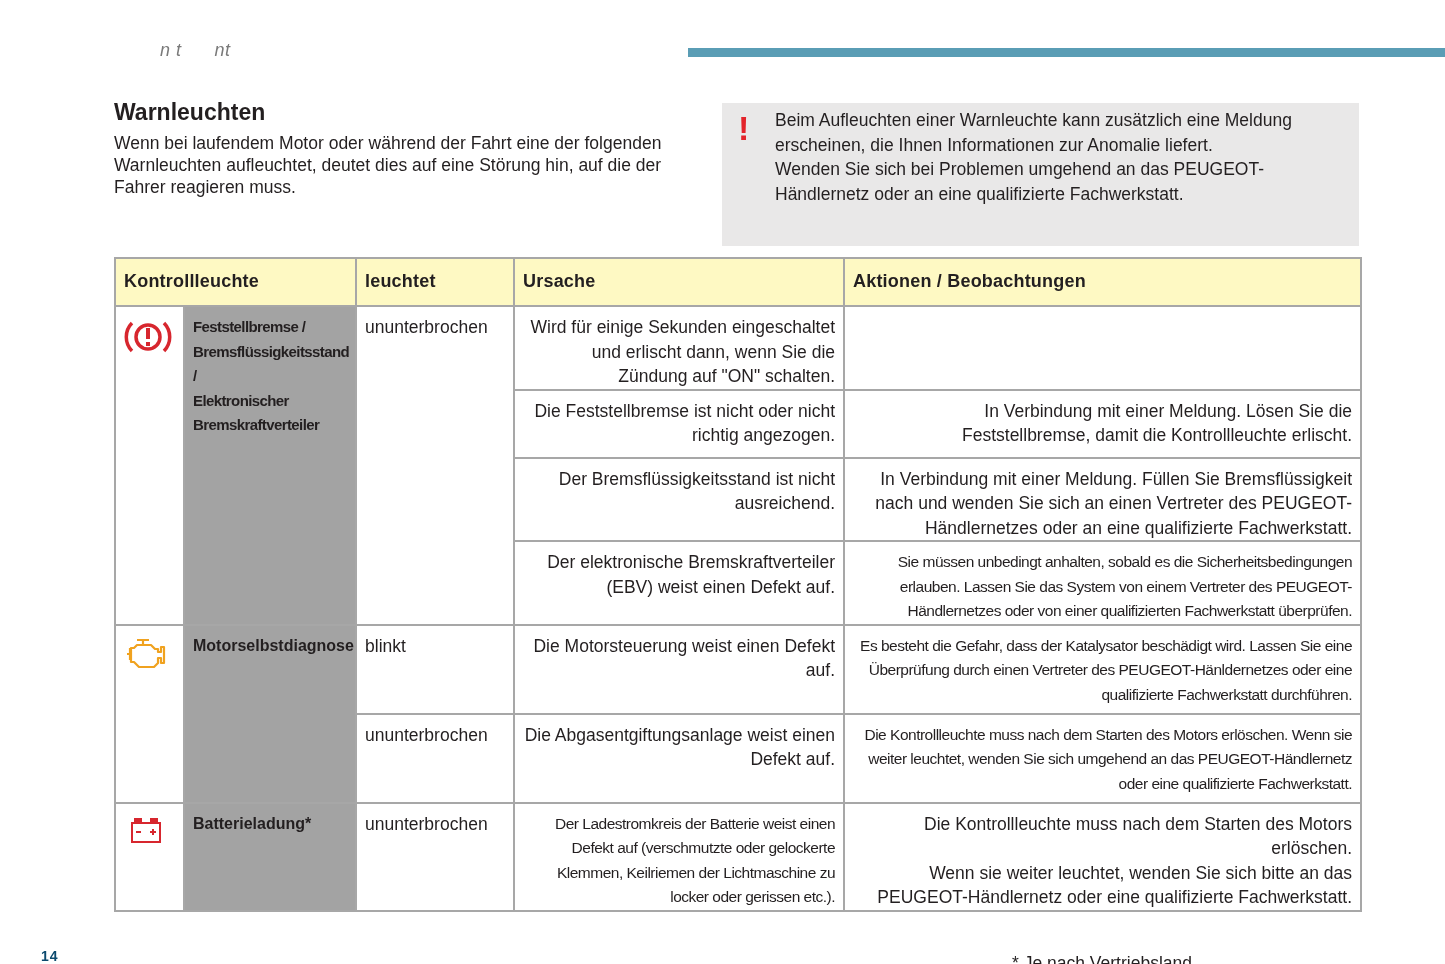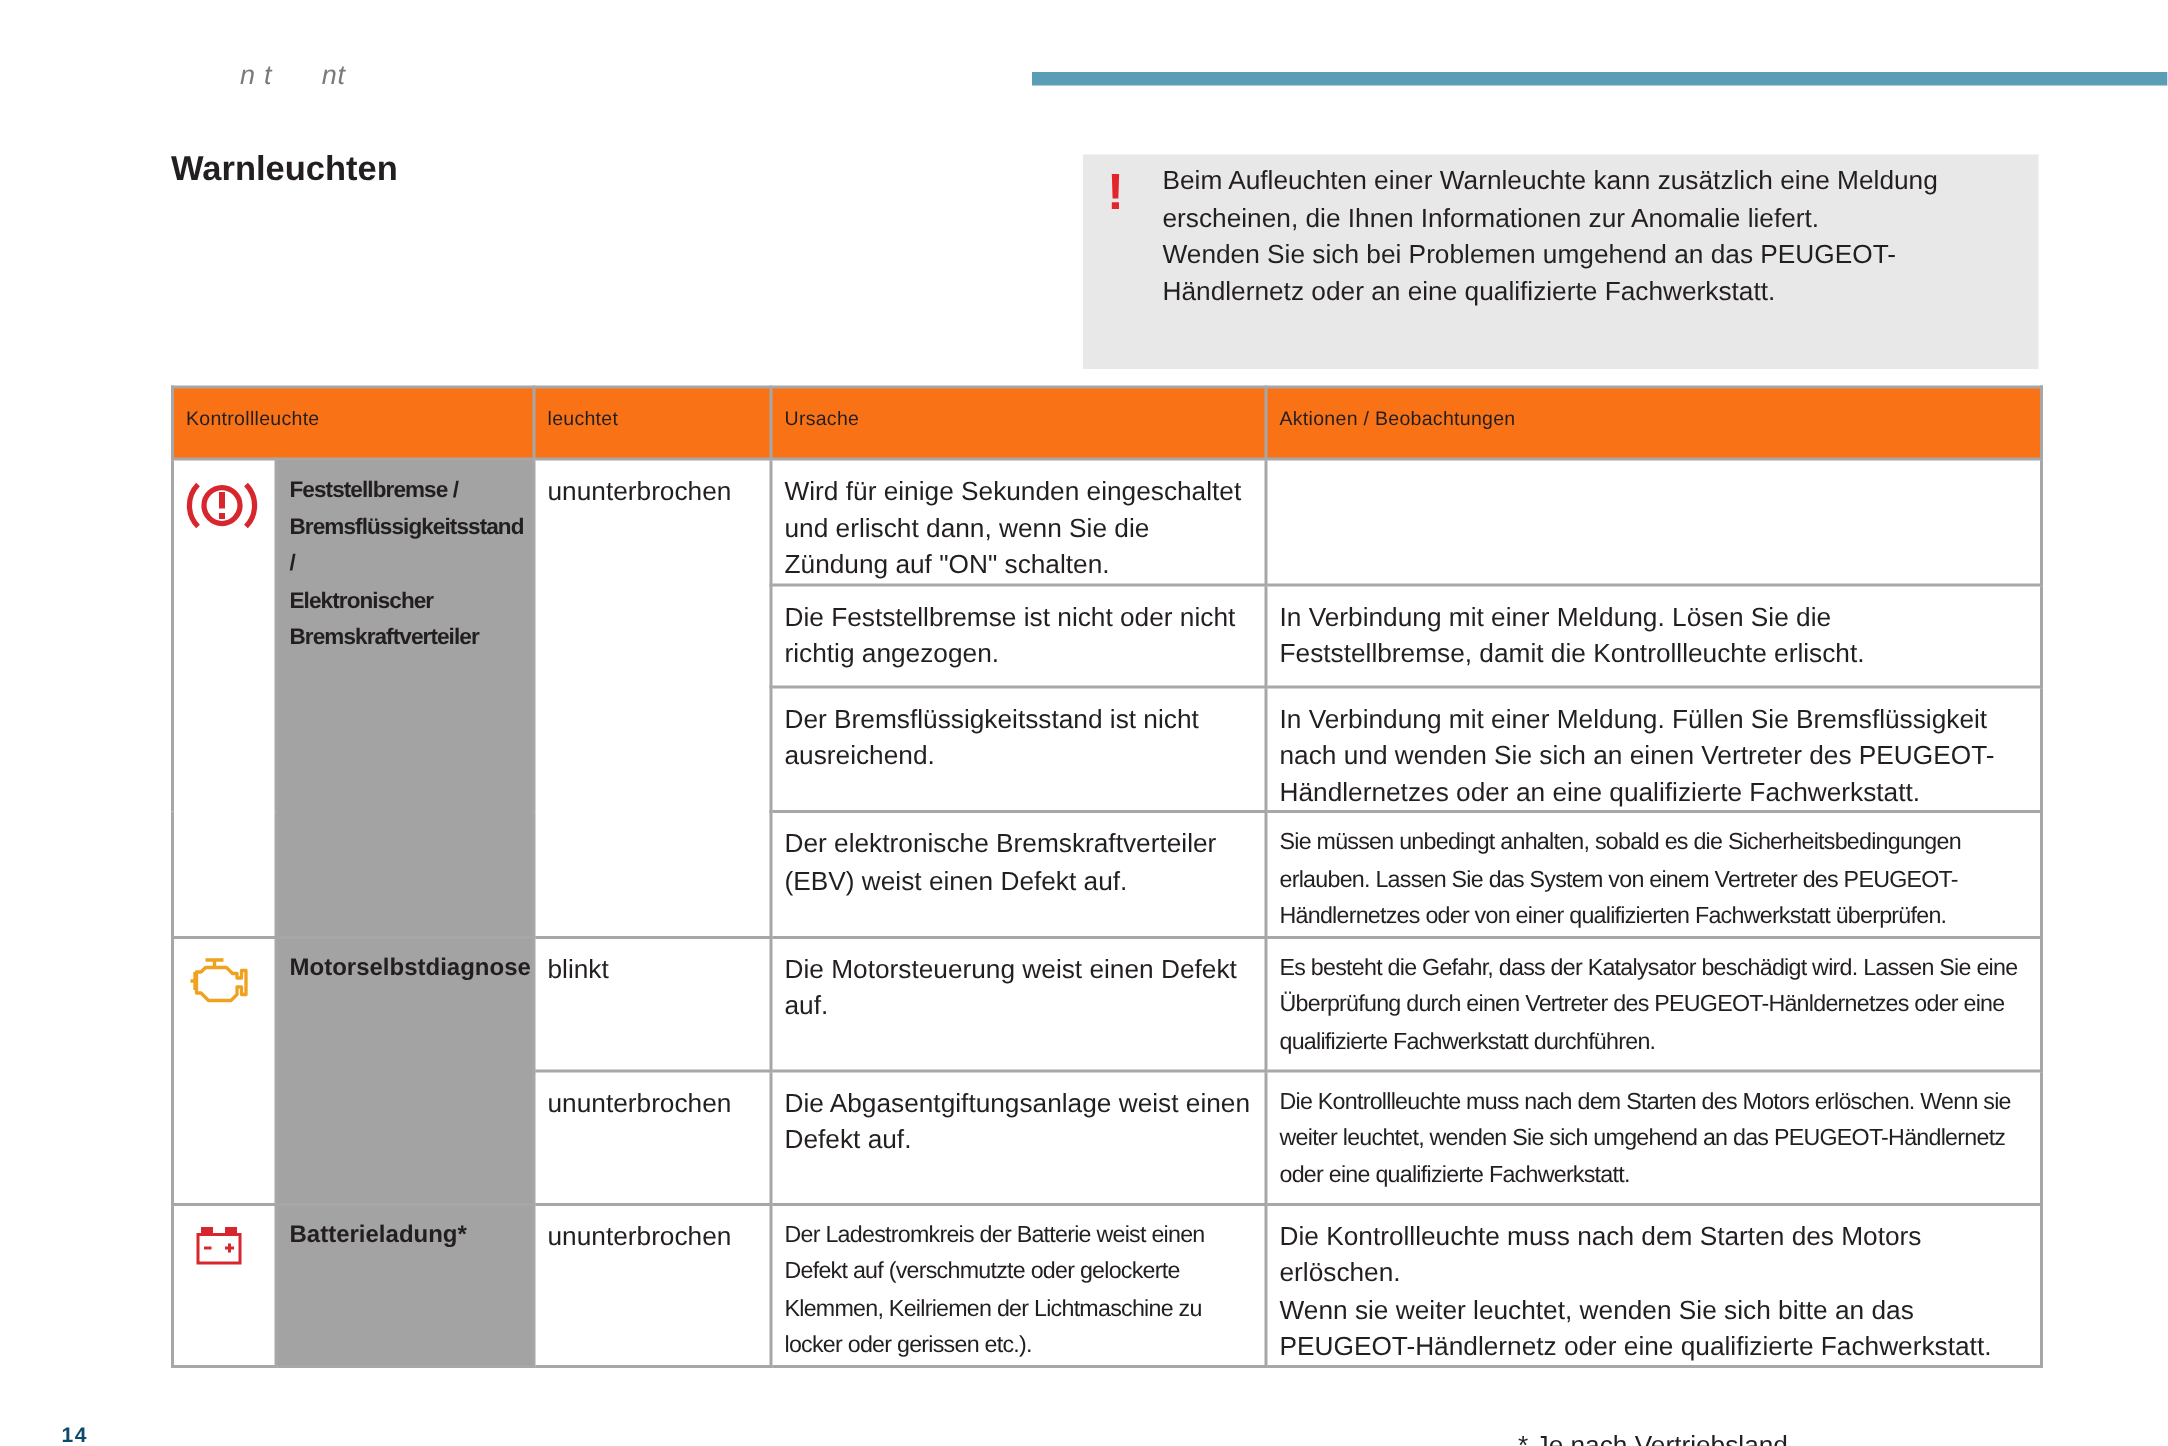--- a/index.html
+++ b/index.html
@@ -44,38 +44,38 @@
     table.warn {
       position: absolute; left: 114px; top: 257px; width: 1246px;
       border-collapse: collapse; table-layout: fixed;
       font-size: 17.5px; color: #231f20;
     }
     table.warn th, table.warn td {
       border: 2px solid #a7a7a7; vertical-align: top;
       padding: 0;
     }
     table.warn thead th {
-      background: #f97316; height: 48px; text-align: left;
-      font-weight: normal; font-size: 13px; padding: 12px 8px 0 8px;
+      background: #fef9c3; height: 48px; text-align: left;
+      font-weight: bold; font-size: 18px; padding: 12px 8px 0 8px;
       letter-spacing: 0.2px;
     }
     .c-icon { width: 69px; }
     .c-name { width: 172px; }
     .c-lit { width: 158px; }
     .c-cause { width: 330px; }
     .c-action { width: 517px; }
 
     td.icon-cell { text-align: left; padding: 10px 0 0 8px !important; }
     td.name-cell {
       background: #a3a3a3; font-weight: bold; padding: 8px 8px 0 8px !important;
       font-size: 16px; line-height: 24.5px;
     }
     td.name-cell.condensed { font-size: 15px; letter-spacing: -0.6px; }
     td.lit-cell { padding: 8px 8px 0 8px !important; line-height: 24.5px; }
-    td.cause-cell, td.action-cell { padding: 8px 8px 0 8px !important; line-height: 24.5px; }
+    td.cause-cell, td.action-cell { padding: 8px 8px 0 8px !important; line-height: 24.5px; text-align: right; }
     .small { font-size: 15.5px; letter-spacing: -0.5px; }
     td p { margin: 0; }
 
     .footnote {
       position: absolute; left: 1012px; top: 906px;
       font-size: 17.5px; color: #231f20; margin-top: 47px;
     }
     .page-number {
       position: absolute; left: 41px; top: 948px;
       font-size: 14px; font-weight: bold; color: #0c4a6e; letter-spacing: 1px;
@@ -83,20 +83,21 @@
     svg { display: block; }
   </style>
 </head>
 <body>
 
 <div class="header-fragment">n t      nt</div>
 <div class="header-bar"></div>
 
 <h1 class="title">Warnleuchten</h1>
 <div class="intro">
+  <p>Wenn bei laufendem Motor oder während der Fahrt eine der folgenden Warnleuchten aufleuchtet, deutet dies auf eine Störung hin, auf die der Fahrer reagieren muss.</p>
 </div>
 
 <div class="note-box"></div>
 <div class="note-icon">!</div>
 <div class="note-text">
   <p>Beim Aufleuchten einer Warnleuchte kann zusätzlich eine Meldung erscheinen, die Ihnen Informationen zur Anomalie liefert.</p>
   <p>Wenden Sie sich bei Problemen umgehend an das PEUGEOT-Händlernetz oder an eine qualifizierte Fachwerkstatt.</p>
 </div>
 
 <table class="warn">

